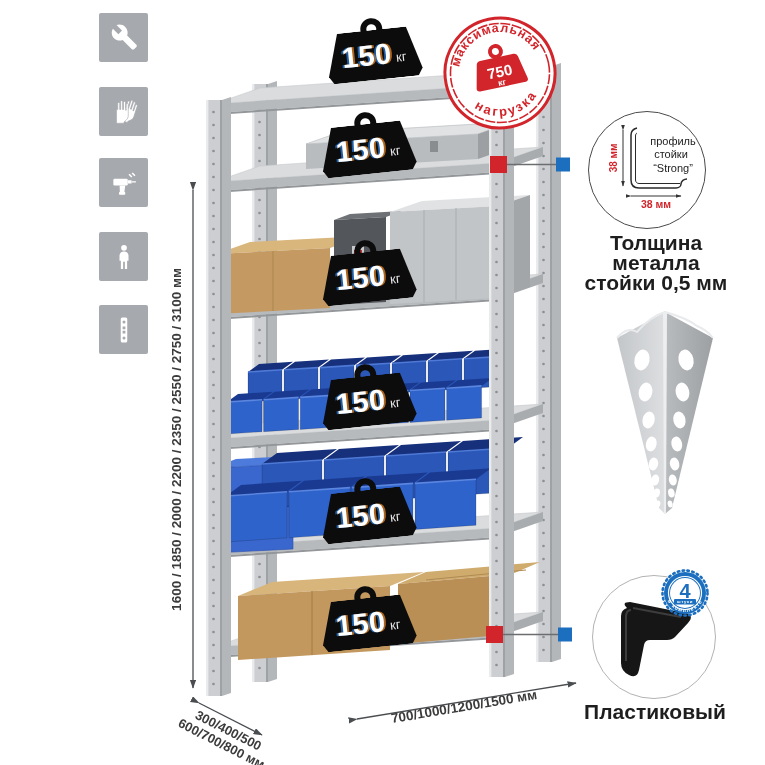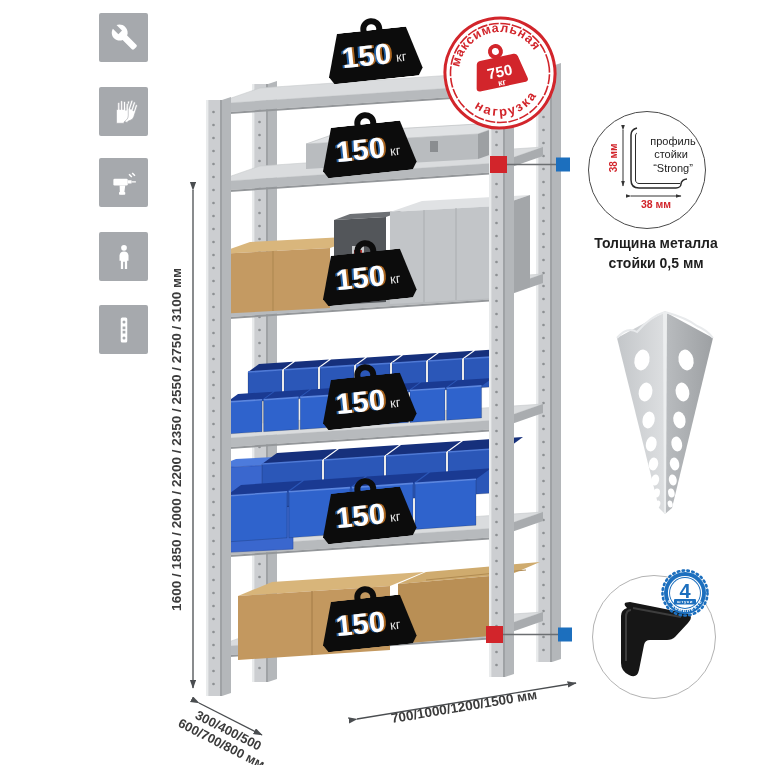--- a/index.html
+++ b/index.html
@@ -21,21 +21,21 @@
   .wbody i{font-style:normal;font-size:13px;color:#e9e9e9;margin-left:4px;margin-top:9px;}
   
   .dim{position:absolute;font-weight:bold;color:#3b3b3b;text-align:center;}
   #dim-h{left:-84px;top:432px;width:520px;font-size:13.5px;transform:rotate(-90deg);}
   #dim-d{left:157px;top:722px;width:136px;font-size:13px;line-height:15px;transform:rotate(27deg);}
   #dim-w{left:352px;top:699px;width:224px;font-size:13.5px;transform:rotate(-9.5deg);}
   
   .circle{position:absolute;border-radius:50%;background:#fff;box-sizing:border-box;}
   #profile-circle{left:588px;top:111px;width:118px;height:118px;border:1.5px solid #4a4a4a;}
   #foot-circle{left:592px;top:575px;width:124px;height:124px;border:1.5px solid #b3b3b3;}
-  .cap{position:absolute;text-align:center;font-weight:bold;color:#1e1e1e;font-size:14px;line-height:20px;}
+  .cap{position:absolute;text-align:center;font-weight:bold;color:#1e1e1e;font-size:21px;line-height:20px;}
   #profile-cap{left:566px;top:233px;width:180px;}
   #foot-cap{left:575px;top:702px;width:160px;}
   #stamp{position:absolute;left:441px;top:14px;transform:rotate(-12deg);z-index:8;}
   #count-badge{position:absolute;left:660px;top:568px;z-index:9;}
   svg text{font-family:"Liberation Sans","DejaVu Sans",sans-serif;}
 </style>
 </head>
 <body>
 
 <div id="root">
@@ -559,15 +559,16 @@
     <circle cx="25" cy="25" r="15" fill="#fff"></circle>
     <text x="25" y="30" font-size="20" font-weight="bold" fill="#1c6fbe" text-anchor="middle">4</text>
     <rect x="14" y="31" width="22" height="5.6" rx="1" fill="#1c6fbe"></rect>
     <text x="25" y="35.4" font-size="4.3" font-weight="bold" fill="#fff" text-anchor="middle" letter-spacing="0.6">штуки</text>
     <path id="carc" d="M 6,25 A 19,19 0 0 0 44,25" fill="none"></path>
     <text font-size="5.2" font-weight="bold" fill="#fff" letter-spacing="1.1">
       <textPath href="#carc" startOffset="50%" text-anchor="middle">в комплекте</textPath>
     </text>
   </svg>
   <div id="foot-cap" class="cap">
+    <div>Пластиковый</div>
   </div>
 
 </div>
 
 </body></html>

